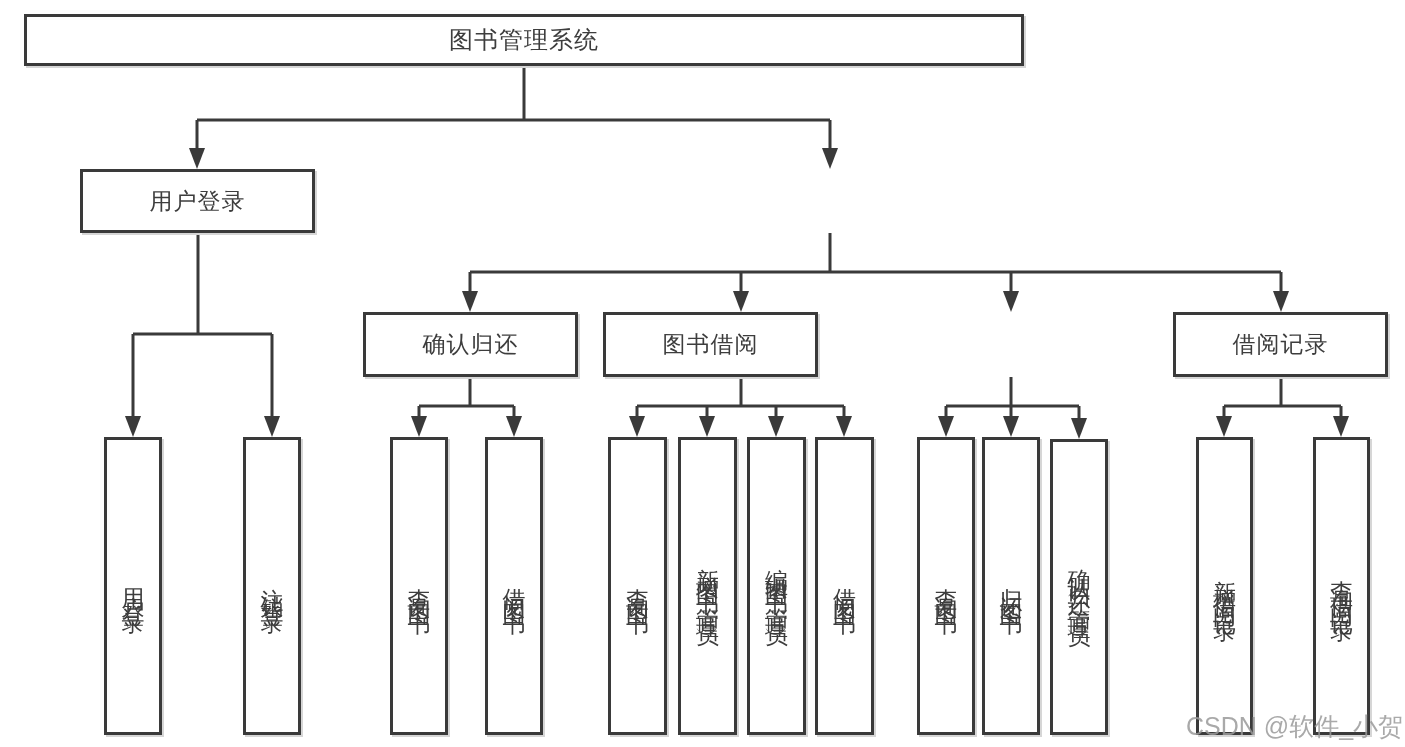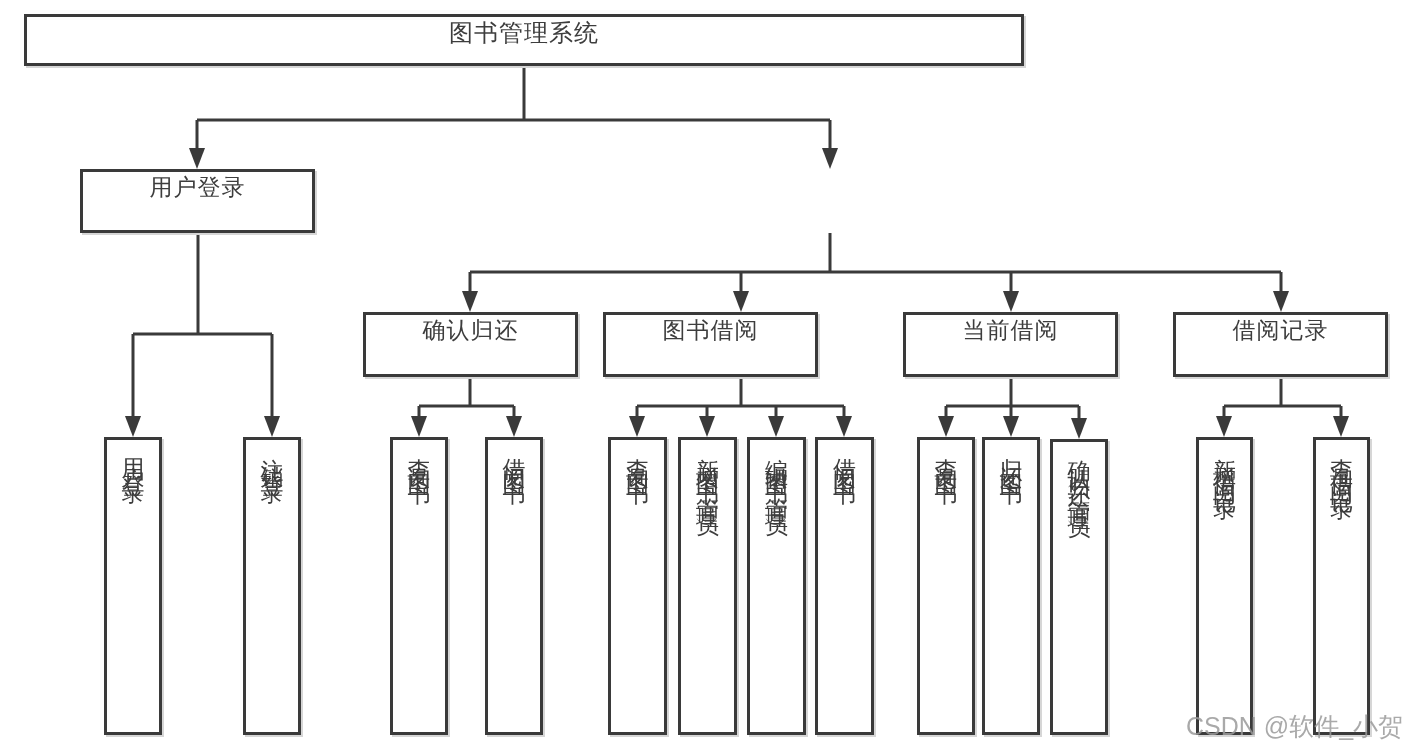--- a/index.html
+++ b/index.html
@@ -18,21 +18,21 @@
     left: 0; top: 0;
     width: 1405px; height: 747px;
     pointer-events: none;
   }
   .node {
     position: absolute;
     background: #ffffff;
     border: 3px solid #3a3a3a;
     box-shadow: 2px 2px 0 #d6d6d6;
     display: flex;
-    align-items: flex-start;
+    align-items: center;
     justify-content: center;
     text-align: center;
   }
   .node.h .lbl {
     font-size: 23px;
     letter-spacing: 1px;
     white-space: nowrap;
   }
   .node.root .lbl { font-size: 24px; }
   .node.v .lbl {
@@ -107,23 +107,20 @@
   <div class="node h" style="left:80px;top:169px;width:235px;height:64px">
     <span class="lbl">用户登录</span>
   </div>
 
   <div class="node h" style="left:363px;top:312px;width:215px;height:65px">
     <span class="lbl">确认归还</span>
   </div>
   <div class="node h" style="left:603px;top:312px;width:215px;height:65px">
     <span class="lbl">图书借阅</span>
   </div>
-  <div class="node h" style="left:903px;top:312px;width:215px;height:65px">
-    <span class="lbl">当前借阅</span>
-  </div>
   <div class="node h" style="left:1173px;top:312px;width:215px;height:65px">
     <span class="lbl">借阅记录</span>
   </div>
 
   <div class="node v" style="left:104px;top:437px;width:58px;height:298px">
     <span class="lbl">用户登录</span>
   </div>
   <div class="node v" style="left:243px;top:437px;width:58px;height:298px">
     <span class="lbl">注销登录</span>
   </div>

